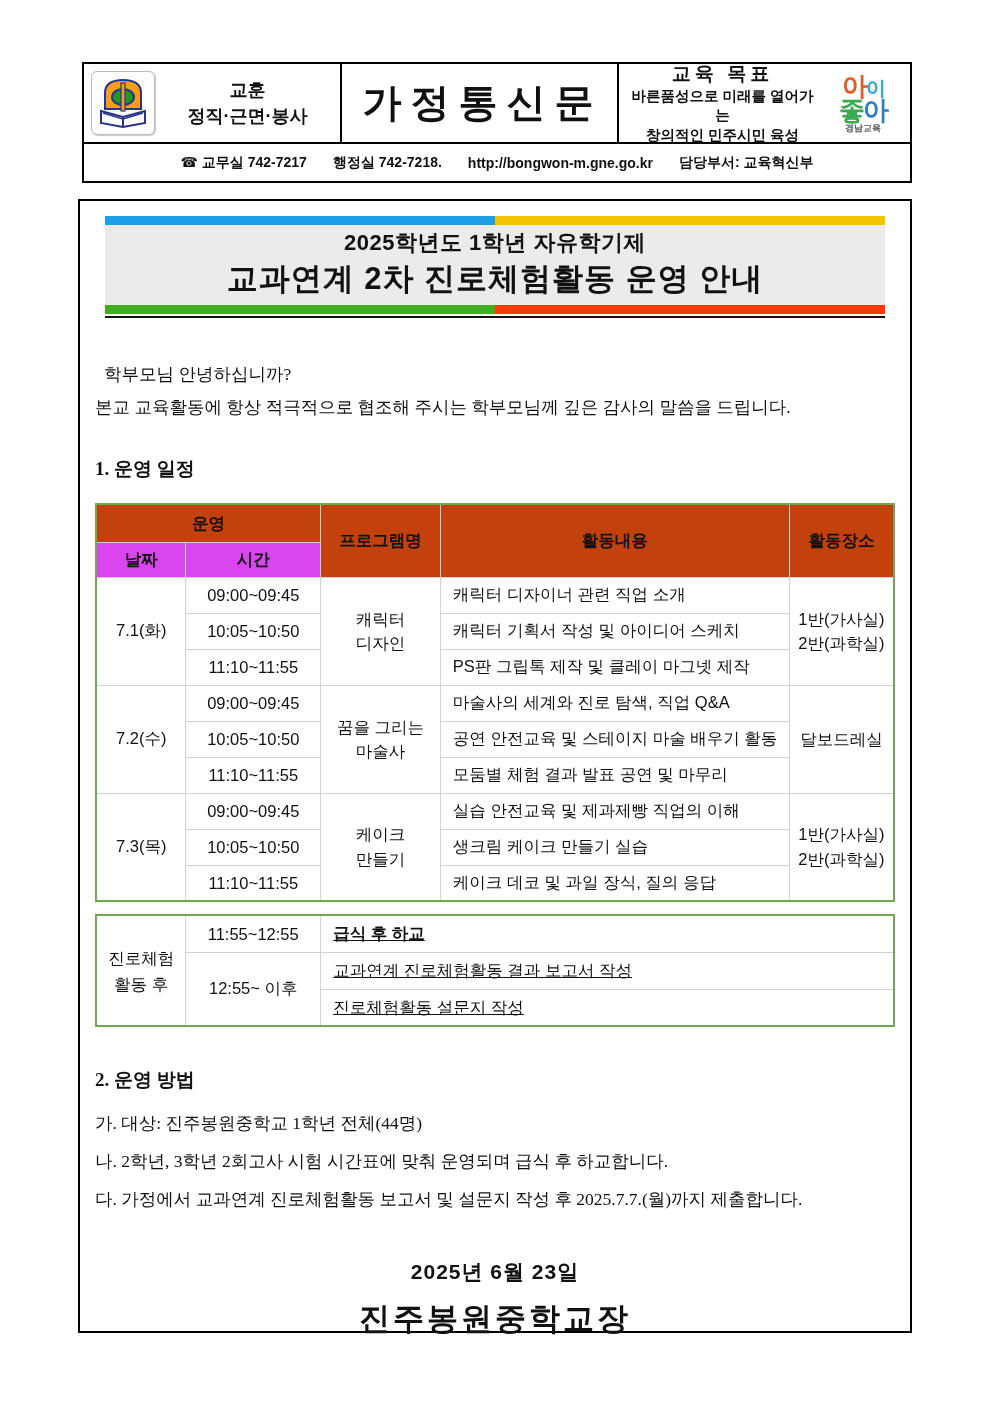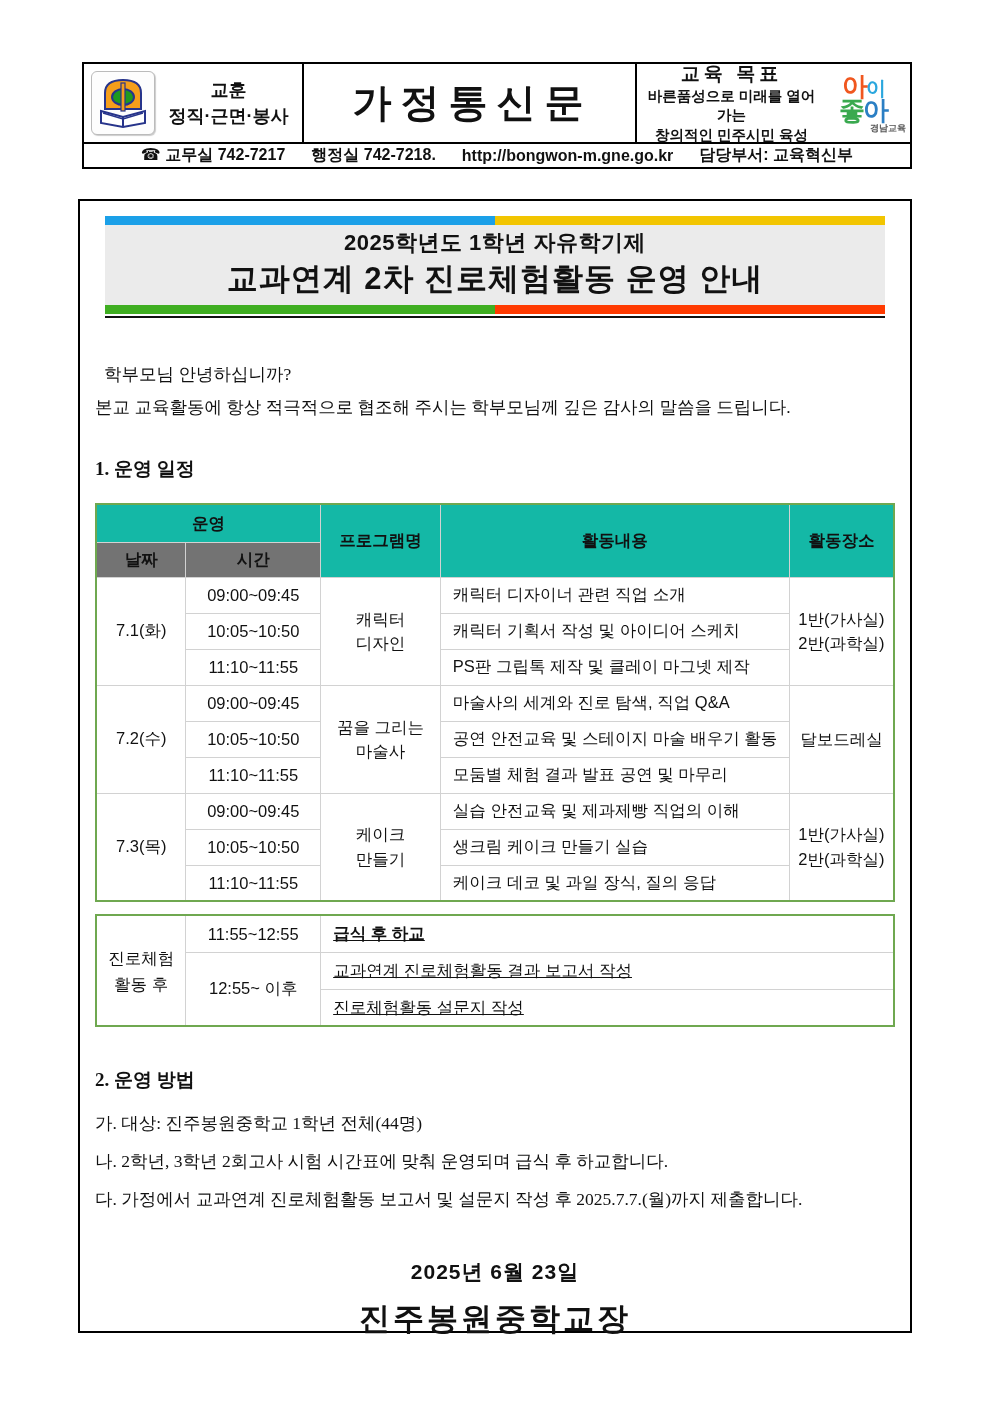--- a/index.html
+++ b/index.html
@@ -5,37 +5,37 @@
   * { margin:0; padding:0; box-sizing:border-box; }
   html,body { background:#ffffff; }
   body {
     width:992px; height:1403px; position:relative;
     font-family:"Liberation Sans","DejaVu Sans",sans-serif; color:#111;
   }
 
   
   .header-box { position:absolute; left:82px; top:62px; width:830px; border:2px solid #000; background:#fff; }
   .header-top { display:flex; height:78px; }
-  .h-cell1 { width:220px; border-right:2px solid #000; display:flex; align-items:center; padding-left:7px; }
+  .h-cell1 { width:258px; border-right:2px solid #000; display:flex; align-items:center; padding-left:7px; }
   .emblem-wrap { width:64px; height:64px; border:1px solid #bbb; border-radius:6px; background:#fdfdfd;
                  display:flex; align-items:center; justify-content:center; box-shadow:1px 1px 1px #ccc; }
   .motto-box { flex:1; text-align:center; line-height:1.45; font-size:18px; font-weight:bold; }
-  .h-cell2 { width:333px; border-right:2px solid #000; display:flex; align-items:center; justify-content:center; }
+  .h-cell2 { width:277px; border-right:2px solid #000; display:flex; align-items:center; justify-content:center; }
   .main-title { font-size:39px; font-weight:bold; letter-spacing:9px; white-space:nowrap; text-indent:6px; }
   .h-cell3 { flex:1; display:flex; align-items:center; padding:0 4px 0 6px; }
   .goal-box { flex:1; text-align:center; }
   .goal-label { font-size:19px; font-weight:bold; letter-spacing:4px; margin-bottom:0; }
   .goal-line { font-size:14.5px; font-weight:bold; line-height:1.35; }
   .gne-logo { width:86px; text-align:center; line-height:0.95; font-weight:bold; }
   .gne-row { font-size:26px; letter-spacing:-2px; }
   .g1 { color:#f0571f; } .g2 { color:#2ba7de; font-size:20px; }
   .g3 { color:#3aa94f; } .g4 { color:#2b7fc4; }
-  .gne-sub { font-size:9px; color:#555; letter-spacing:0; display:block; text-align:right; margin-top:1px; }
-  .header-contact { border-top:2px solid #000; height:25px; display:flex; align-items:center;
-                    justify-content:center; gap:26px; font-size:16px; font-weight:bold; white-space:nowrap; }
+  .gne-sub { font-size:9px; color:#555; letter-spacing:0; display:block; margin-top:1px; }
+  .header-contact { border-top:2px solid #000; height:39px; display:flex; align-items:center;
+                    justify-content:center; gap:26px; font-size:14px; font-weight:bold; white-space:nowrap; }
 
   
   .main-box { position:absolute; left:78px; top:199px; width:834px; height:1134px; border:2px solid #000; background:#fff; }
 
   .title-block { width:780px; margin:15px auto 0; }
   .bar { height:9px; display:flex; }
   .bar span { flex:1; }
   .title-body { background:#ebebeb; text-align:center; padding:3px 0 5px; }
   .t1 { font-size:22px; font-weight:800; letter-spacing:0.5px; }
   .t2 { font-size:31px; font-weight:800; letter-spacing:1px; }
@@ -45,22 +45,22 @@
            font-size:17.5px; line-height:1.87; text-align:justify; }
   .intro .greet { text-indent:9px; }
 
   .sec-heading { margin:33px 15px 0; font-family:"Liberation Serif","DejaVu Serif",serif;
                  font-size:19px; font-weight:bold; }
 
   
   table.sched { width:800px; margin:21px auto 0; border-collapse:collapse; font-size:16.5px; }
   table.sched { border:2px solid #6fa850; }
   table.sched th, table.sched td { border:1px solid #d2d2d2; text-align:center; vertical-align:middle; }
-  table.sched th { background:#14b8a6; font-weight:bold; height:38px; }
-  table.sched tr.subhead th { background:#737373; height:35px; }
+  table.sched th { background:#c2410c; font-weight:bold; height:38px; }
+  table.sched tr.subhead th { background:#d946ef; height:35px; }
   table.sched td { height:36px; }
   table.sched td.act { text-align:left; padding-left:12px; }
   table.sched .pre { white-space:pre-line; line-height:1.5; }
   table.sched tr.group-start td { border-top:1px solid #9cbd72; }
 
   table.after { width:800px; margin:12px auto 0; border-collapse:collapse; font-size:16.5px; border:2px solid #6fa850; }
   table.after td { border:1px solid #d2d2d2; text-align:center; vertical-align:middle; height:37px; }
   table.after td.act { text-align:left; padding-left:12px;text-decoration:underline; }
   table.after .pre { white-space:pre-line; line-height:1.6; }
   table.after td.bold { font-weight:bold; }

